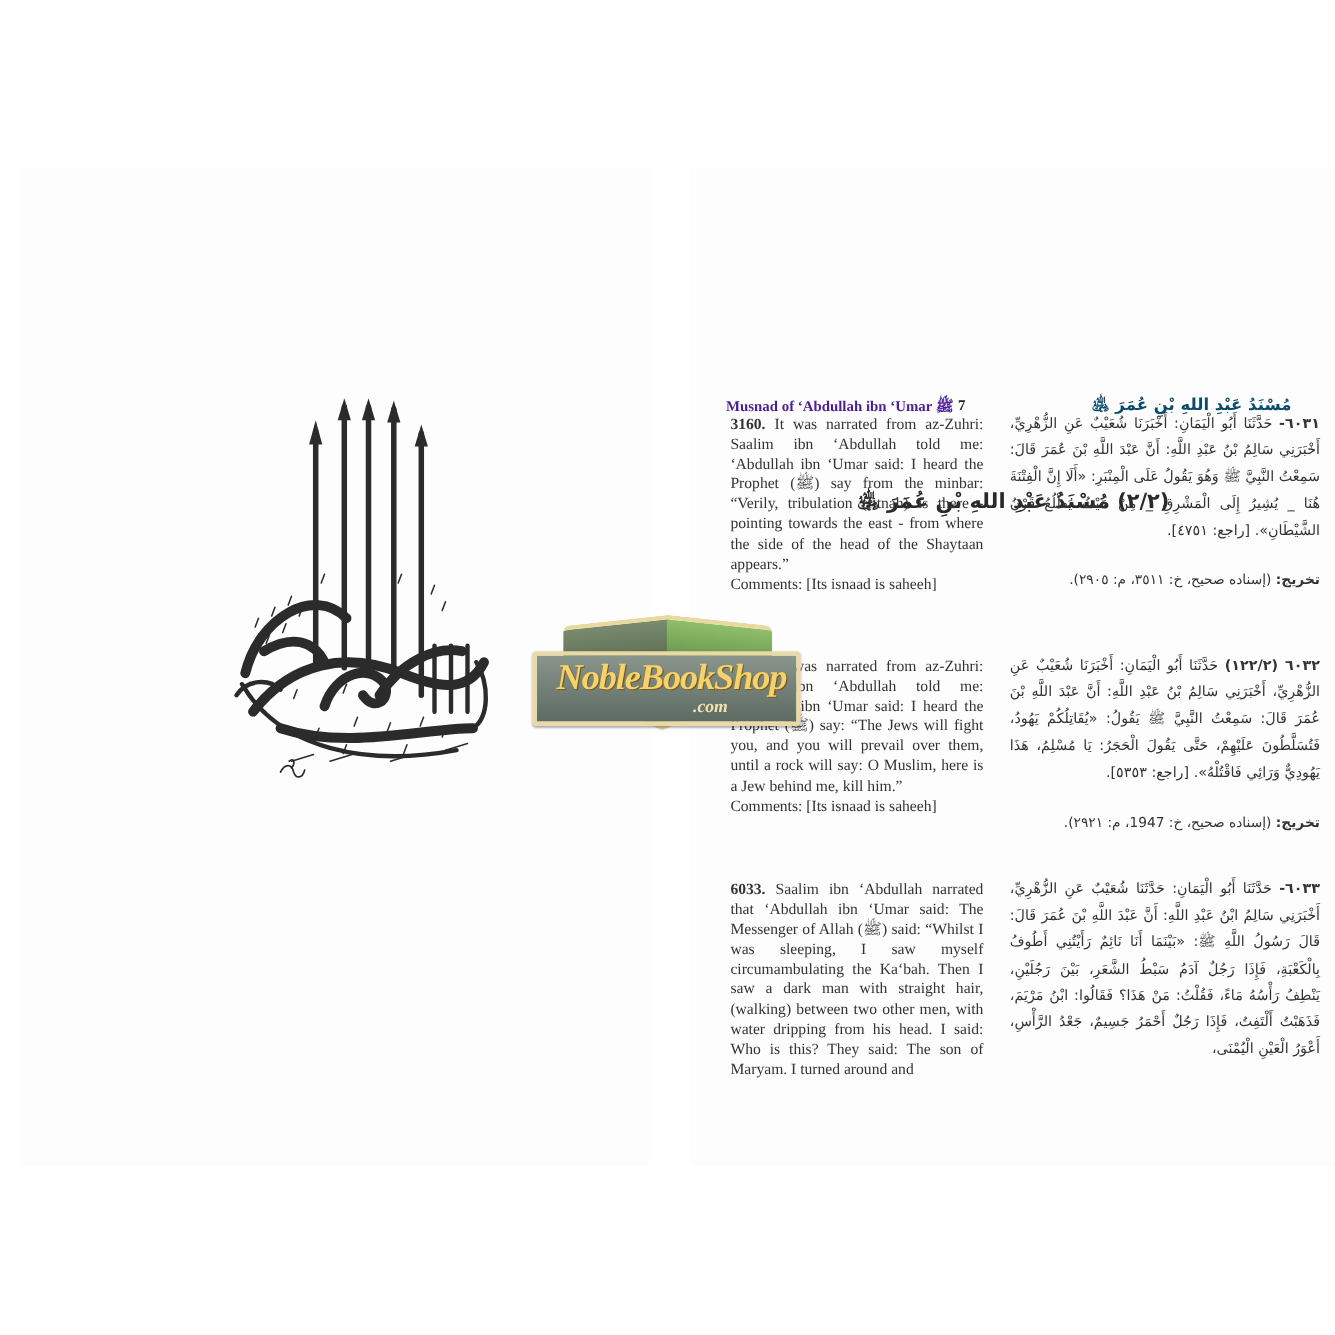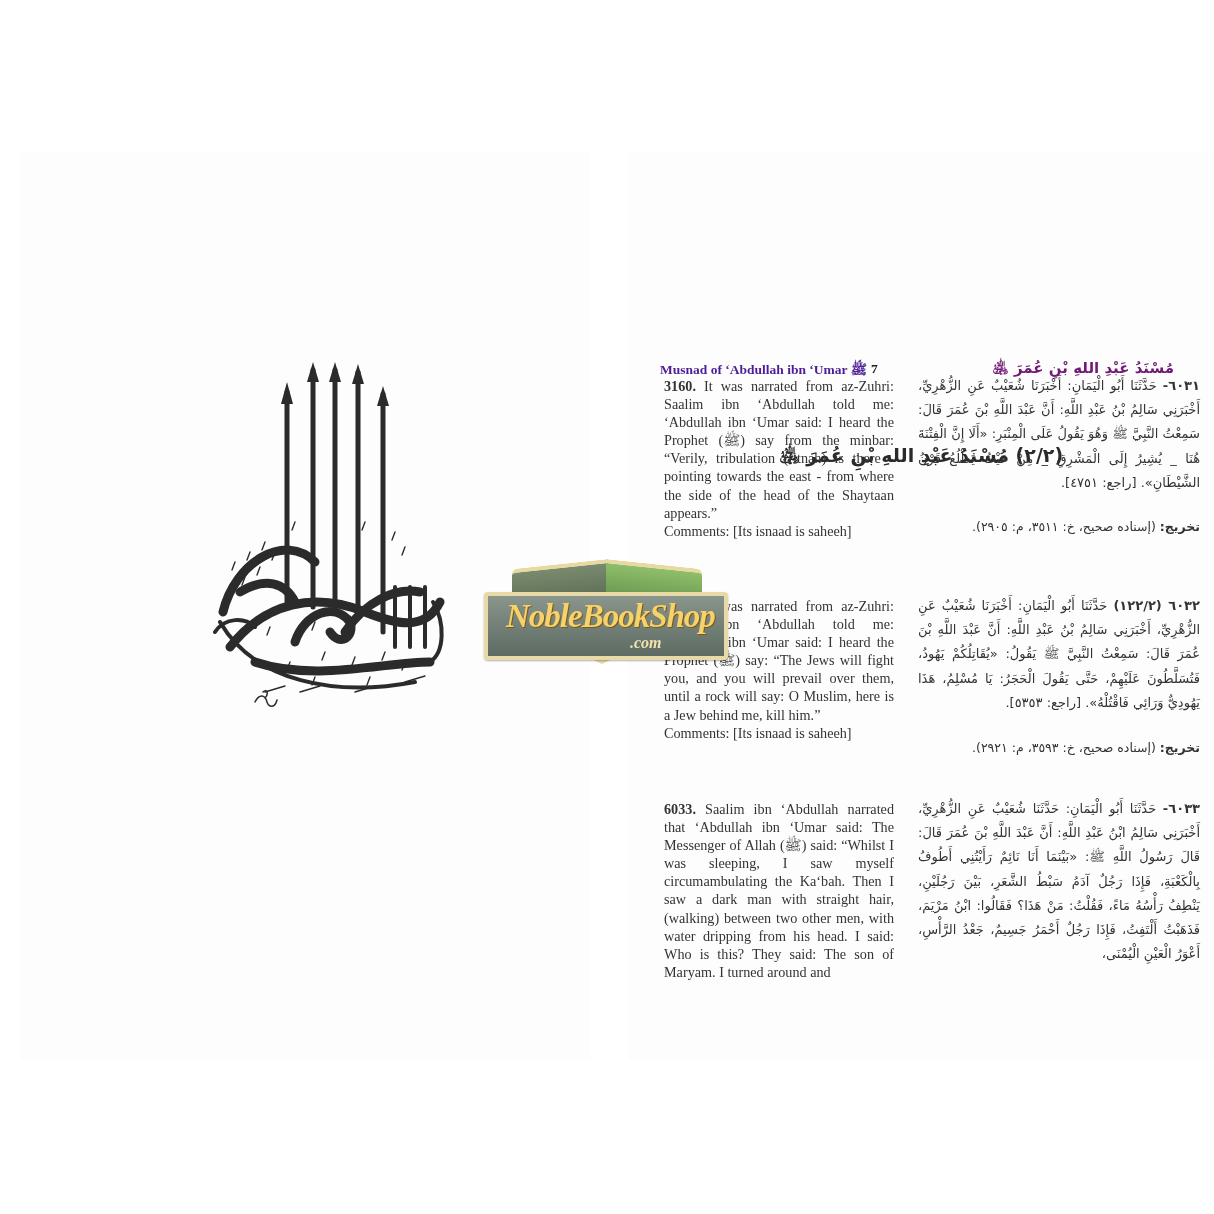--- a/index.html
+++ b/index.html
@@ -10,21 +10,21 @@
   .page-left  { left:20px;  top:152px; width:570px; height:908px; }
   .page-right { left:628px; top:152px; width:586px; height:908px; }
 
   
   .calligraphy { position:absolute; left:195px; top:362px; width:300px; height:360px; }
 
   
   .running-header { position:absolute; top:205px; left:0; width:100%; height:24px; }
   .rh-en { position:absolute; left:32px; top:4px; font-weight:bold; font-size:13.5px; color:#4c1d95; }
   .rh-page { position:absolute; left:243px; top:4px; font-weight:bold; font-size:13.5px; color:#222; }
-  .rh-ar { position:absolute; right:40px; top:2px; font-weight:bold; font-size:15px; direction:rtl; color:#701a75; font-family:"DejaVu Sans", sans-serif; }
+  .rh-ar { position:absolute; right:40px; top:2px; font-weight:bold; font-size:15px; direction:rtl; color:#0c4a6e; font-family:"DejaVu Sans", sans-serif; }
 
   .chapter-ar { position:absolute; top:292px; left:0; width:100%; text-align:center; direction:rtl;
                 font-family:"DejaVu Sans", sans-serif; font-weight:bold; font-size:19px; color:#2a2a2a; }
   .chapter-en { position:absolute; top:324px; left:0; width:100%; text-align:center;
                 font-family:"Liberation Serif", serif; font-weight:bold; font-size:22.5px; color:#333; }
 
   .hadith-en { position:absolute; left:36px; width:230px; font-size:14.2px; line-height:18.1px;
                text-align:justify; color:#333; }
   .hadith-en .num { font-weight:bold; }
   .hadith-en .comments { text-align:left; }
@@ -139,21 +139,21 @@
       <b>Comments:</b>
       <span>[Its isnaad is saheeh]</span>
     </div>
   </div>
   <div class="hadith-ar" style="top:442px;">
     <span class="num">٦٠٣٢ (١٢٢/٢)</span>
     <span>حَدَّثَنَا أَبُو الْيَمَانِ: أَخْبَرَنَا شُعَيْبٌ عَنِ الزُّهْرِيِّ، أَخْبَرَنِي سَالِمُ بْنُ عَبْدِ اللَّهِ: أَنَّ عَبْدَ اللَّهِ بْنَ عُمَرَ قَالَ: سَمِعْتُ النَّبِيَّ ﷺ يَقُولُ: «يُقَاتِلُكُمْ يَهُودُ، فَتُسَلَّطُونَ عَلَيْهِمْ، حَتَّى يَقُولَ الْحَجَرُ: يَا مُسْلِمُ، هَذَا يَهُودِيٌّ وَرَائِي فَاقْتُلْهُ». [راجع: ٥٣٥٣].</span>
   </div>
   <div class="takhrij" style="top:587px; right:14px; width:340px;">
     <b>تخريج:</b>
-    <span>(إسناده صحيح، خ: ٣٥٩٣، م: ٢٩٢١).</span>
+    <span>(إسناده صحيح، خ: 1947، م: ٢٩٢١).</span>
   </div>
 
   <div class="hadith-en" style="top:648px;">
     <span class="num">6033.</span>
     <span>Saalim ibn ‘Abdullah narrated that ‘Abdullah ibn ‘Umar said: The Messenger of Allah (ﷺ) said: “Whilst I was sleeping, I saw myself circumambulating the Ka‘bah. Then I saw a dark man with straight hair, (walking) between two other men, with water dripping from his head. I said: Who is this? They said: The son of Maryam. I turned around and</span>
   </div>
   <div class="hadith-ar" style="top:645px;">
     <span class="num">٦٠٣٣-</span>
     <span>حَدَّثَنَا أَبُو الْيَمَانِ: حَدَّثَنَا شُعَيْبٌ عَنِ الزُّهْرِيِّ، أَخْبَرَنِي سَالِمُ ابْنُ عَبْدِ اللَّهِ: أَنَّ عَبْدَ اللَّهِ بْنَ عُمَرَ قَالَ: قَالَ رَسُولُ اللَّهِ ﷺ: «بَيْنَمَا أَنَا نَائِمٌ رَأَيْتُنِي أَطُوفُ بِالْكَعْبَةِ، فَإِذَا رَجُلٌ آدَمُ سَبْطُ الشَّعَرِ، بَيْنَ رَجُلَيْنِ، يَنْطِفُ رَأْسُهُ مَاءً، فَقُلْتُ: مَنْ هَذَا؟ فَقَالُوا: ابْنُ مَرْيَمَ، فَذَهَبْتُ أَلْتَفِتُ، فَإِذَا رَجُلٌ أَحْمَرُ جَسِيمٌ، جَعْدُ الرَّأْسِ، أَعْوَرُ الْعَيْنِ الْيُمْنَى،</span>
   </div>

